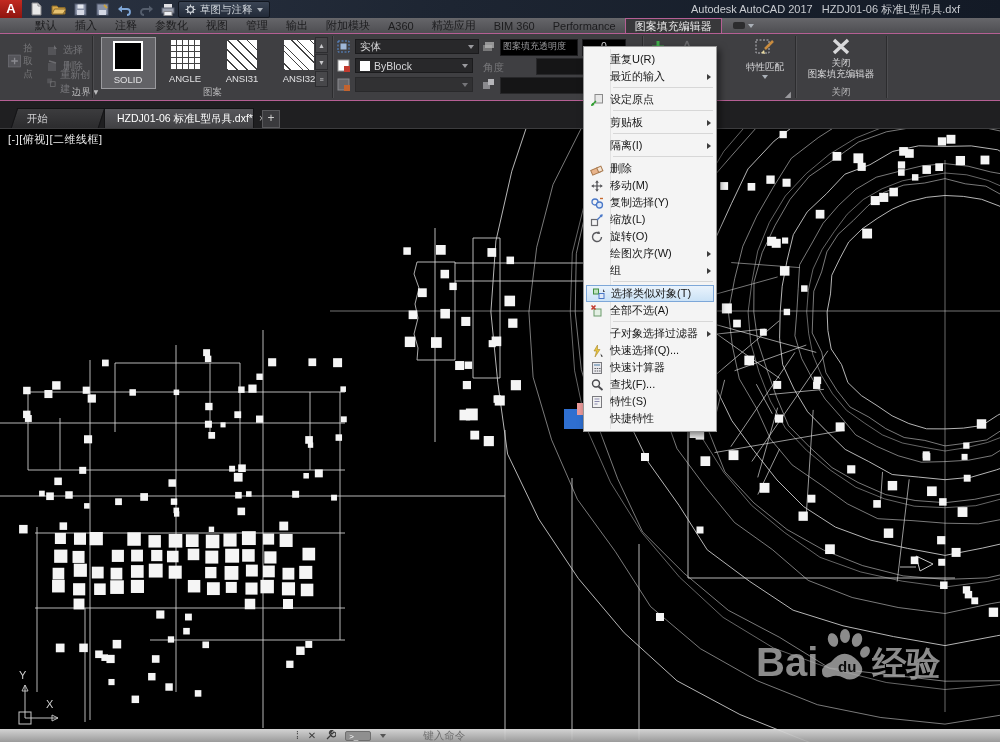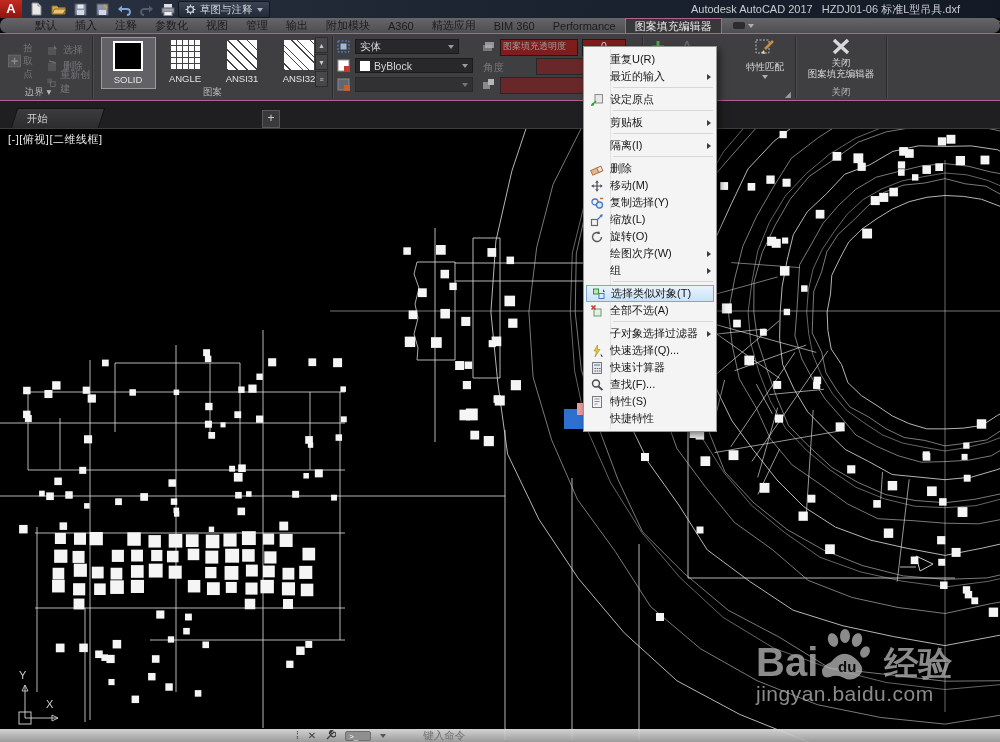--- a/index.html
+++ b/index.html
@@ -16,36 +16,36 @@
   #qat{left:28px;top:1px;height:16px;display:flex;align-items:center;gap:6px;z-index:22;}
   .qat-btn{width:16px;height:14px;display:flex;align-items:center;justify-content:center;}
   #workspace-btn{left:178px;top:1px;height:15px;display:flex;align-items:center;gap:4px;
     padding:0 6px;background:linear-gradient(#3a4454,#222a38);border:1px solid #11161f;
     color:#cfd4da;font-size:10.5px;z-index:22;border-radius:2px;}
   #title-text{left:400px;top:2px;width:560px;text-align:right;color:#c9ccd1;font-size:11px;z-index:21;white-space:nowrap;}
   .caret{width:0;height:0;border-left:3px solid transparent;border-right:3px solid transparent;border-top:4px solid #aab0b8;}
 
   
   #tabstrip{left:0;top:18px;width:1000px;height:15px;z-index:20;
-    background:linear-gradient(#66666a,#4e4e52);display:flex;align-items:stretch;border-radius:7px;}
+    background:linear-gradient(#66666a,#4e4e52);display:flex;align-items:stretch;}
   .rtab{padding:0 9px;font-size:11px;color:#1c1c1e;display:flex;align-items:center;}
   .rtab.active{background:#38383a;color:#e9e9e9;border:1px solid #b55f94;border-bottom:none;}
   #visor-icon{width:26px;display:flex;align-items:center;justify-content:center;gap:3px;}
   #visor-icon .cam{width:12px;height:7px;background:#2c2c2e;border-radius:2px;}
 
   
   #ribbon{left:0;top:33px;width:1000px;height:68px;z-index:20;background:#3f3f42;
     border-top:1px solid #b55f94;border-bottom:1px solid #b55f94;box-sizing:border-box;}
   .panel-sep{position:absolute;top:2px;bottom:2px;width:1px;background:#2c2c2e;box-shadow:1px 0 0 #4d4d50;}
   .plabel{position:absolute;bottom:1px;font-size:9.5px;color:#b9b9bb;text-align:center;}
   .dim{color:#77777a;}
   .dd{position:absolute;height:15px;background:#28282a;border:1px solid #1b1b1d;color:#d6d6d8;
       font-size:10.5px;display:flex;align-items:center;padding:0 4px;box-sizing:border-box;}
   .dd .caret{margin-left:auto;border-top-color:#9a9a9e;}
-  .darkbox{position:absolute;height:17px;background:#7f1d1d;border:1px solid #1b1b1d;box-sizing:border-box;}
+  .darkbox{position:absolute;height:17px;background:#000000;border:1px solid #1b1b1d;box-sizing:border-box;}
   .swatch-card{width:55px;height:52px;margin:1px;display:flex;flex-direction:column;align-items:center;
       justify-content:flex-start;padding-top:3px;box-sizing:border-box;}
   .swatch-card.selected{background:#626266;border:1px solid #9a9a9e;}
   .sw-icon{width:30px;height:30px;background:#fff;}
   .sw-icon.solid{background:#000;border:2px solid #fff;width:26px;height:26px;}
   .sw-icon.angle{background-color:#fff;background-image:
       repeating-linear-gradient(0deg,#444 0 1px,transparent 1px 6px),
       repeating-linear-gradient(90deg,#444 0 1px,transparent 1px 6px);}
   .sw-icon.ansi31{background-color:#fff;background-image:
       repeating-linear-gradient(45deg,#444 0 1px,transparent 1px 7px);}
@@ -71,21 +71,21 @@
      border:1px solid #58585b;color:#cfcfcf;font-size:12px;line-height:14px;text-align:center;}
 
   
   #vp-controls{left:8px;top:132px;color:#ececec;font-size:11px;z-index:5;letter-spacing:0.5px;}
   #cad-svg{left:0;top:0;z-index:1;}
 
   
   #watermark{left:756px;top:628px;z-index:6;opacity:.82;}
   #wm-row{display:flex;align-items:flex-end;}
   #wm-bai{font-size:40px;font-weight:bold;color:#aaa;line-height:.9;}
-  #wm-cjk{font-size:34px;font-weight:bold;color:#aaa;line-height:1;margin-left:14px;}
+  #wm-cjk{font-size:34px;font-weight:bold;color:#aaa;line-height:1;margin-left:2px;}
   #wm-url{font-size:21px;color:#aaa;margin-top:2px;letter-spacing:.5px;}
 
   
   #cmdbar{left:0;top:729px;width:1000px;height:13px;z-index:7;
      background:linear-gradient(rgba(222,222,222,.95),rgba(168,168,168,.92));
      display:flex;align-items:flex-start;}
   #cmd-inner{margin-left:296px;display:flex;align-items:center;gap:9px;height:13px;}
   #cmd-inner .ic{color:#3c3c3c;font-size:10px;line-height:13px;}
   #cmd-prompt{width:26px;height:10px;background:#8f8f8f;border:1px solid #6e6e6e;border-radius:2px;
      color:#fff;font-size:8px;line-height:10px;padding-left:3px;box-sizing:border-box;}
@@ -447,21 +447,20 @@
     <svg width="52" height="52" viewBox="0 0 52 52">
       <ellipse cx="15" cy="12" rx="5" ry="7" fill="#aaa" transform="rotate(-18 15 12)"></ellipse>
       <ellipse cx="27" cy="8" rx="5" ry="7" fill="#aaa"></ellipse>
       <ellipse cx="39" cy="12" rx="5" ry="7" fill="#aaa" transform="rotate(18 39 12)"></ellipse>
       <ellipse cx="47" cy="24" rx="4.5" ry="6" fill="#aaa" transform="rotate(30 47 24)"></ellipse>
       <path d="M13 34 q13 -16 27 -1 q8 9 1 15 q-8 6 -15 2 q-7 -4 -14 -1 q-8 2 -8 -6 q0 -5 9 -9z" fill="#aaa"></path>
       <text x="20" y="44" font-size="15" font-weight="bold" fill="#0b0b0b">du</text>
     </svg>
     <span id="wm-cjk">经验</span>
   </div>
-  <div id="wm-url">jingyan.baidu.com</div>
 </div>
 
 <div id="cmdbar" class="abs">
   <div id="cmd-inner">
     <span class="ic">⁞</span>
     <span class="ic">✕</span>
     <svg width="11" height="11" viewBox="0 0 11 11">
       <path d="M2 9 L6 5 M6 5 a2.5 2.5 0 1 0 3 -3 l-2 2 -1.5 -1.5 2 -2 a2.5 2.5 0 0 0 -3 3z" stroke="#3c3c3c" stroke-width="1.2" fill="none"></path>
     </svg>
     <span id="cmd-prompt">&gt;_</span>
@@ -578,21 +577,21 @@
           <span>删除</span>
         </div>
         <div class="btool">
           <svg width="13" height="13" viewBox="0 0 13 13" opacity="0.5">
             <rect x="1.5" y="1.5" width="6" height="6" fill="#6a6a6e"></rect>
             <rect x="5.5" y="5.5" width="6" height="6" fill="none" stroke="#9a9a9e"></rect>
           </svg>
           <span>重新创建</span>
         </div>
       </div>
-    <div class="plabel" style="left:0;width:76px;">
+    <div class="plabel" style="left:0;width:76px;padding-left:47px;">
       <span>边界</span> ▾</div>
   </div>
   <div class="panel-sep" style="left:92px;"></div>
 
   <div class="abs" style="left:93px;top:0;width:239px;height:66px;">
     <div id="pattern-swatches" style="display:flex;margin:2px 0 0 2px;justify-content:center;">
         <div class="swatch-card selected">
           <div class="sw-icon solid"></div>
           <div class="sw-label">SOLID</div>
         </div>
@@ -617,21 +616,21 @@
     <div class="plabel" style="left:0;width:239px;">
       <span>图案</span></div>
   </div>
   <div class="panel-sep" style="left:332px;"></div>
 
   <div class="abs" style="left:333px;top:0;width:309px;height:66px;">
     <svg class="abs" style="left:3px;top:5px;" width="15" height="15" viewBox="0 0 15 15">
       <rect x="2" y="2" width="11" height="11" fill="none" stroke="#5a8fd6" stroke-dasharray="2 1.5"></rect>
       <rect x="4.5" y="4.5" width="6" height="6" fill="#9fb7d8"></rect>
     </svg>
-    <div class="dd" style="left:22px;top:5px;width:104px;">
+    <div class="dd" style="left:22px;top:5px;width:124px;">
       <span>实体</span>
         <span class="caret"></span>
       </div>
     <svg class="abs" style="left:148px;top:5px;" width="15" height="15" viewBox="0 0 15 15">
       <rect x="2" y="6" width="9" height="6" fill="#888" opacity=".8"></rect>
       <rect x="4" y="3" width="9" height="6" fill="#bbb" opacity=".7"></rect>
     </svg>
     <div class="darkbox" style="left:167px;top:5px;width:78px;">
       <span style="font-size:9px;color:#9b9b9e;line-height:13px;padding-left:2px;display:block;white-space:nowrap;overflow:hidden;">图案填充透明度</span>
       </div>
@@ -698,20 +697,24 @@
     <div class="plabel" style="left:0;width:90px;">
       <span>关闭</span></div>
   </div>
   <div class="panel-sep" style="left:886px;"></div>
 </div>
 
 <div id="filetabs" class="abs">
   <div id="ftab-start" class="ftab">
     <span>开始</span>
     </div>
+  <div id="ftab-active" class="ftab">
+    <span>HZDJ01-06 标准L型吊具.dxf*</span>
+    <span id="ftab-close">×</span>
+  </div>
   <div id="ftab-plus">+</div>
 </div>
 
 <div id="context-menu" class="abs">
     <div class="mi">
       <div class="gut"></div>
       <div class="lbl">重复U(R)</div>
     </div>
     <div class="mi">
       <div class="gut"></div>

